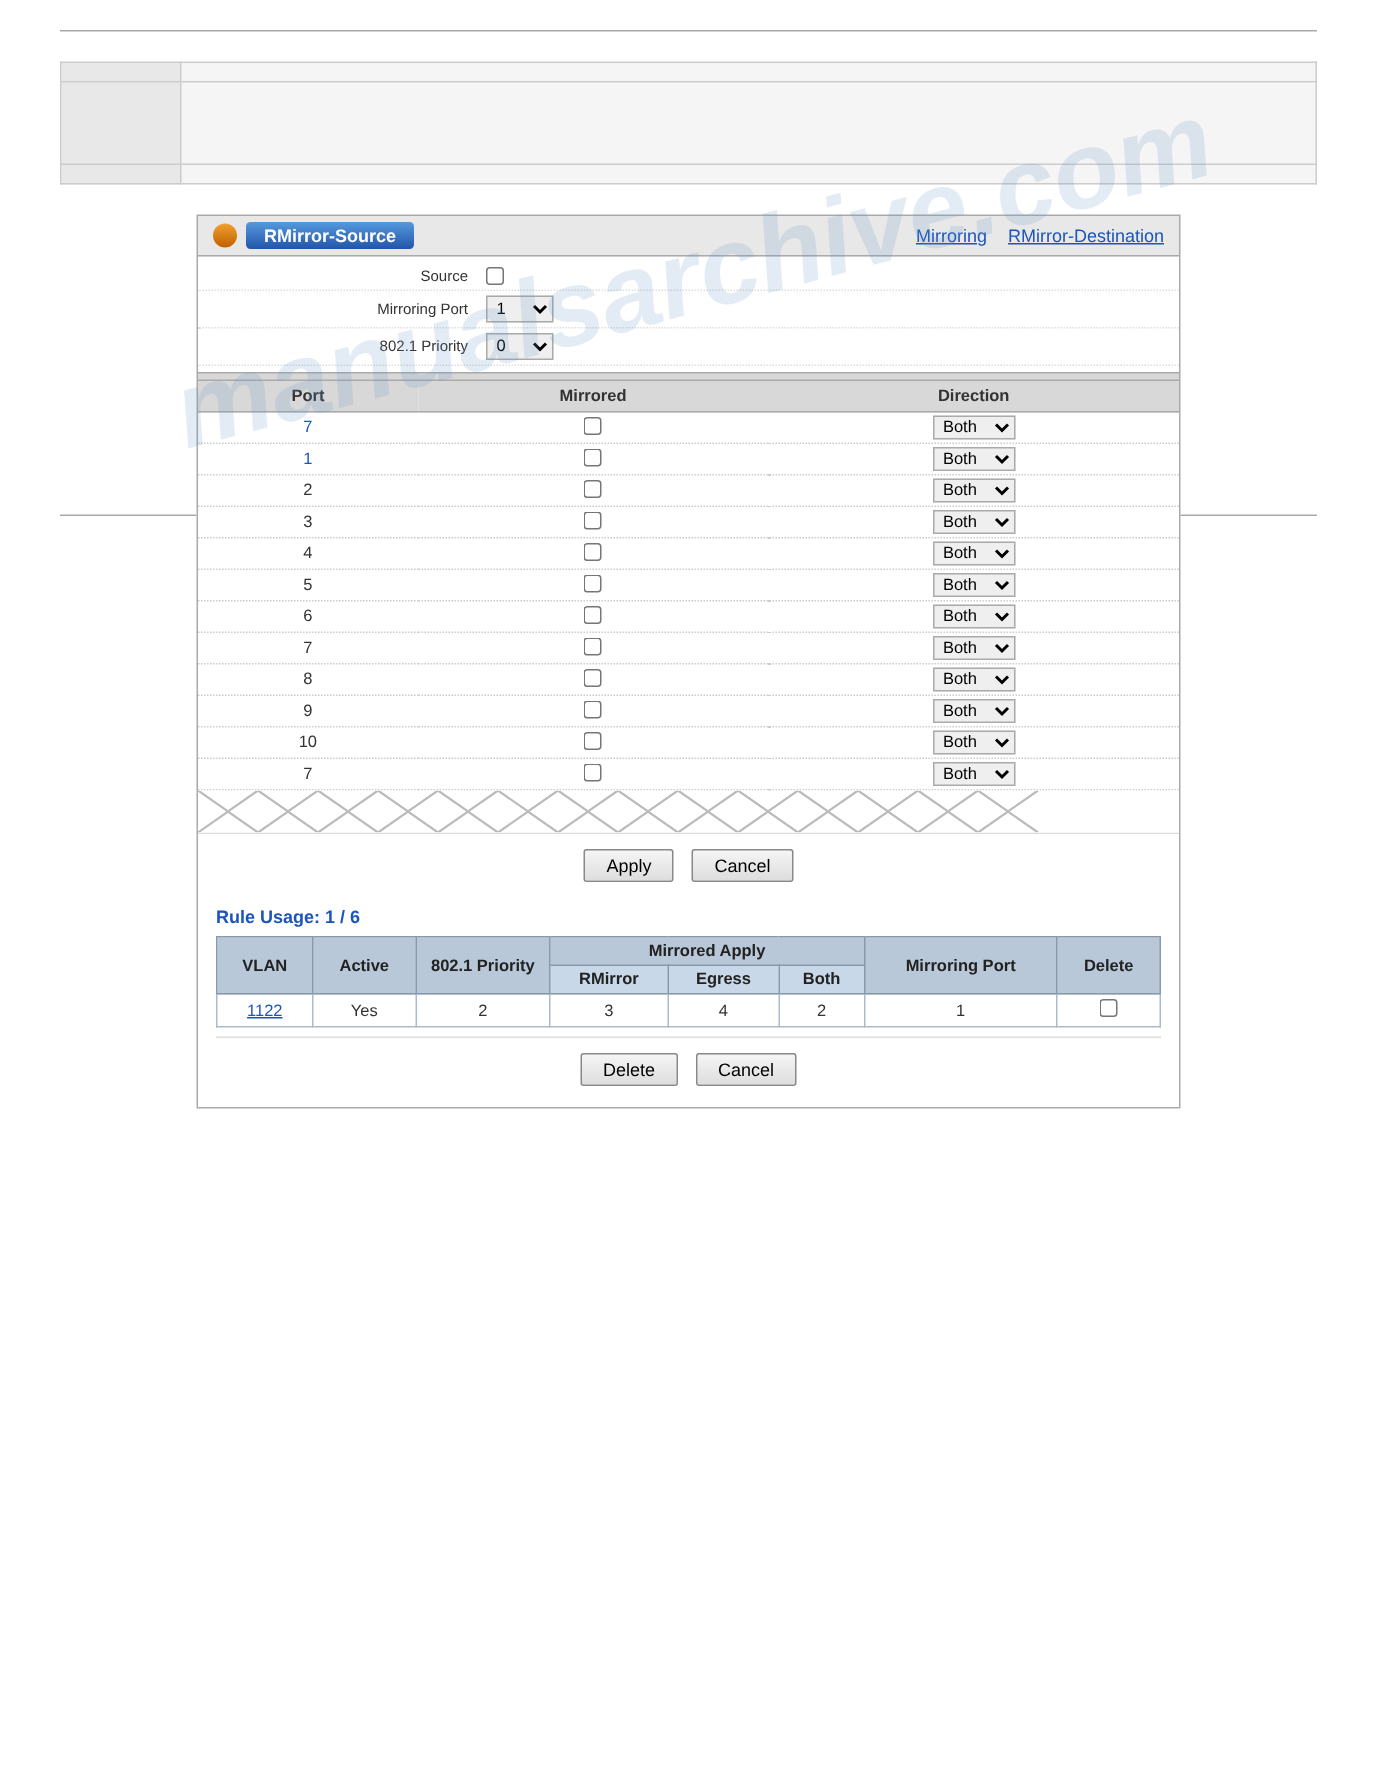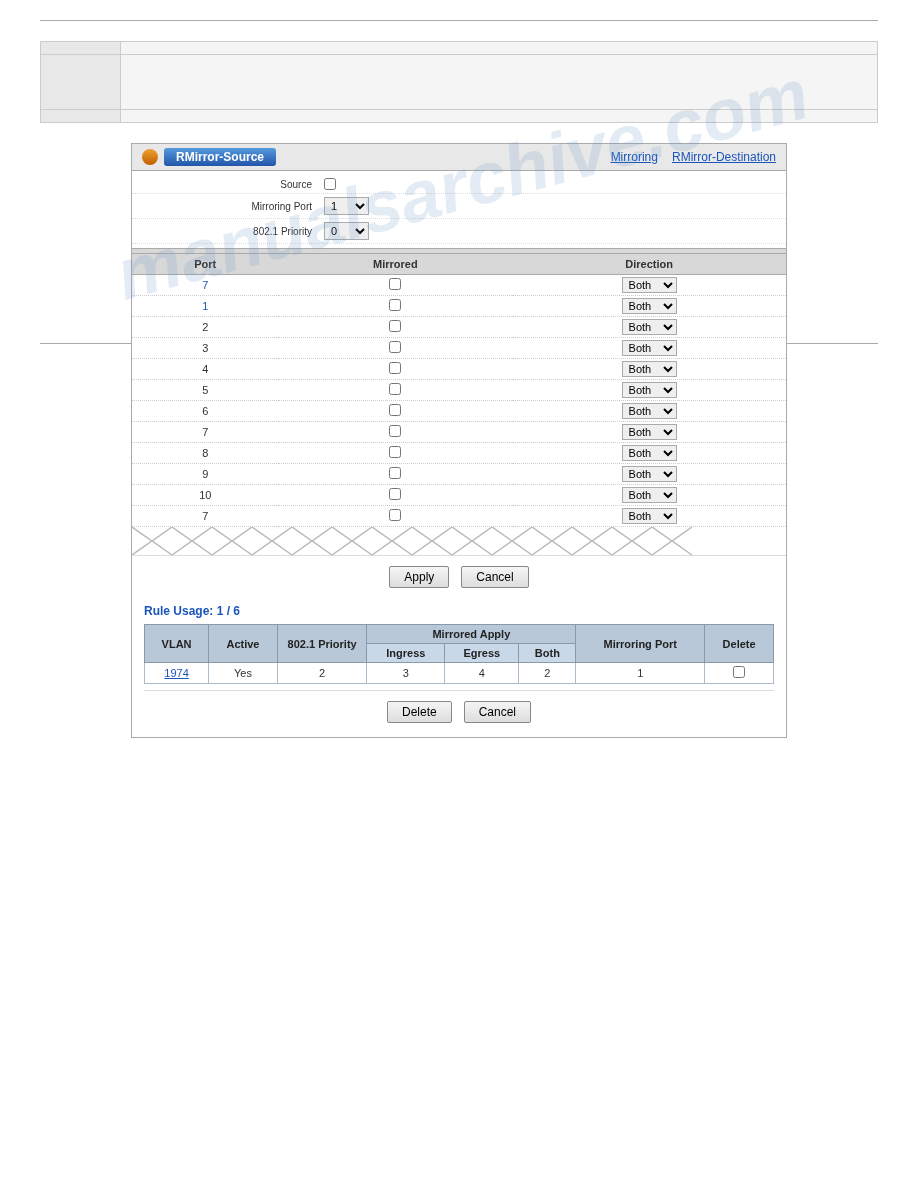--- a/index.html
+++ b/index.html
@@ -437,29 +437,29 @@
           <thead>
             <tr>
               <th rowspan="2">VLAN</th>
               <th rowspan="2">Active</th>
               <th rowspan="2" style="max-width:60px;">802.1 Priority</th>
               <th colspan="3" class="mirrored-port-header">Mirrored Apply</th>
               <th rowspan="2">Mirroring Port</th>
               <th rowspan="2">Delete</th>
             </tr>
             <tr>
-              <th class="sub-header">Ingress</th>
+              <th class="sub-header">RMirror</th>
               <th class="sub-header">Egress</th>
               <th class="sub-header">Both</th>
             </tr>
           </thead>
           <tbody id="summary-table-body">
 
           <tr>
-                <td class="link-cell">1974</td>
+                <td class="link-cell">1122</td>
                 <td>Yes</td>
                 <td>2</td>
                 <td>3</td>
                 <td>4</td>
                 <td>2</td>
                 <td>1</td>
                 <td><input type="checkbox" style=""></td>
               </tr>
             </tbody>
         </table>

